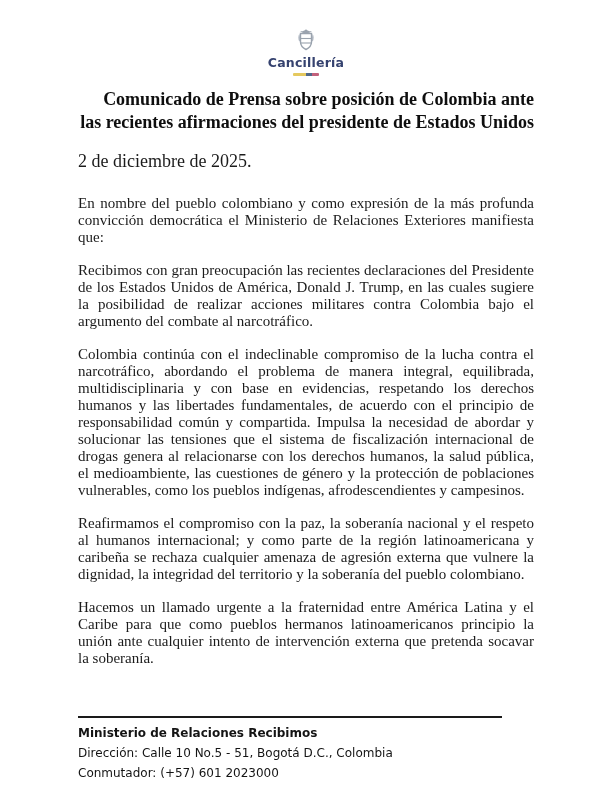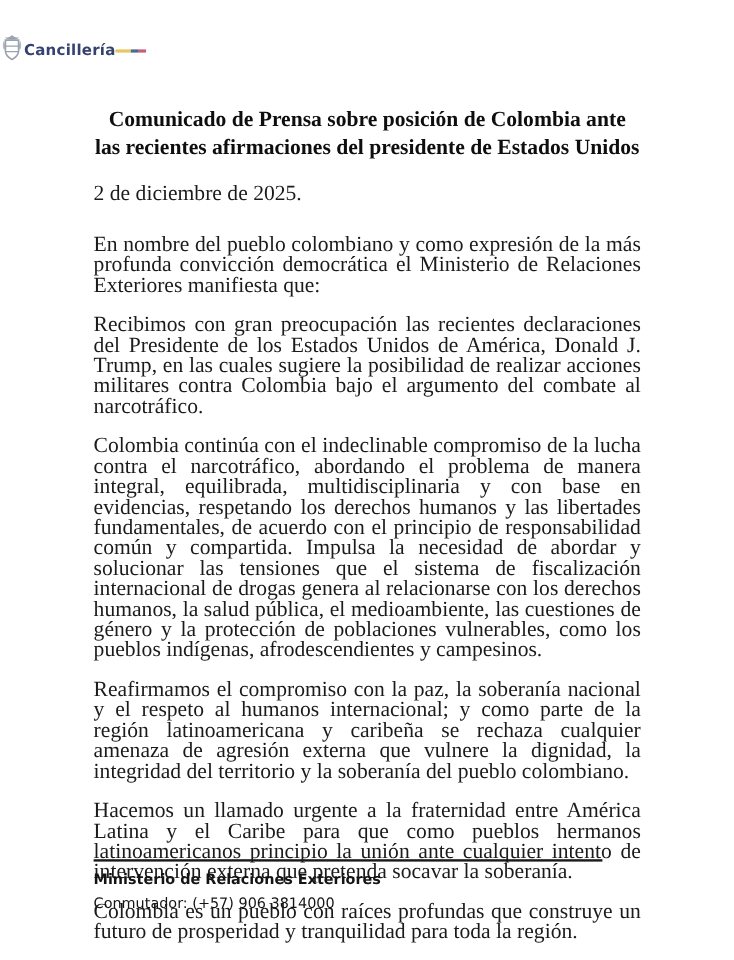--- a/index.html
+++ b/index.html
@@ -22,21 +22,21 @@
     overflow: hidden;
   }
 
   
   .logo {
     position: absolute;
     top: 28px;
     left: 0;
     width: 100%;
     display: flex;
-    flex-direction: row;
+    flex-direction: column;
     align-items: center;
   }
   .emblem { display: block; }
   .wordmark {
     font-family: "DejaVu Sans", sans-serif;
     font-weight: bold;
     font-size: 12.5px;
     letter-spacing: 0.2px;
     color: #35426f;
     margin-top: 1px;
@@ -59,30 +59,30 @@
     left: 78px;
     top: 88px;
     width: 456px;
   }
   .doc-title {
     margin: 0;
     font-size: 18px;
     line-height: 23px;
     font-weight: bold;
     color: #0e0e0e;
-    text-align: center;
+    text-align: right;
   }
   .doc-date {
     margin: 19px 0 25px 0;
     font-size: 18px;
     line-height: 17px;
   }
   .doc-p {
     margin: 0 0 16px 0;
-    font-size: 18px;
+    font-size: 15px;
     line-height: 17px;
     text-align: justify;
   }
 
   
   .footer {
     position: absolute;
     left: 78px;
     top: 716px;
     width: 456px;
@@ -127,22 +127,22 @@
   </header>
 
   <main class="content">
     <h1 class="doc-title">Comunicado de Prensa sobre posición de Colombia ante las recientes afirmaciones del presidente de Estados Unidos</h1>
     <p class="doc-date">2 de diciembre de 2025.</p>
     <p class="doc-p">En nombre del pueblo colombiano y como expresión de la más profunda convicción democrática el Ministerio de Relaciones Exteriores manifiesta que:</p>
     <p class="doc-p">Recibimos con gran preocupación las recientes declaraciones del Presidente de los Estados Unidos de América, Donald J. Trump, en las cuales sugiere la posibilidad de realizar acciones militares contra Colombia bajo el argumento del combate al narcotráfico.</p>
     <p class="doc-p">Colombia continúa con el indeclinable compromiso de la lucha contra el narcotráfico, abordando el problema de manera integral, equilibrada, multidisciplinaria y con base en evidencias, respetando los derechos humanos y las libertades fundamentales, de acuerdo con el principio de responsabilidad común y compartida. Impulsa la necesidad de abordar y solucionar las tensiones que el sistema de fiscalización internacional de drogas genera al relacionarse con los derechos humanos, la salud pública, el medioambiente, las cuestiones de género y la protección de poblaciones vulnerables, como los pueblos indígenas, afrodescendientes y campesinos.</p>
     <p class="doc-p">Reafirmamos el compromiso con la paz, la soberanía nacional y el respeto al humanos internacional; y como parte de la región latinoamericana y caribeña se rechaza cualquier amenaza de agresión externa que vulnere la dignidad, la integridad del territorio y la soberanía del pueblo colombiano.</p>
     <p class="doc-p">Hacemos un llamado urgente a la fraternidad entre América Latina y el Caribe para que como pueblos hermanos latinoamericanos principio la unión ante cualquier intento de intervención externa que pretenda socavar la soberanía.</p>
-    <p class="doc-p">Colombia es un pueblo con raíces profundas que construye un futuro de prosperidad y tranquilidad para toda la región.</p>
   </main>
 
   <footer class="footer">
     <div class="rule"></div>
-    <div class="org">Ministerio de Relaciones Exteriores</div>
-    <div class="phone">Conmutador: (+57) 906 3814000</div>
+    <div class="org">Ministerio de Relaciones Recibimos</div>
+    <div class="addr">Dirección: Calle 10 No.5 - 51, Bogotá D.C., Colombia</div>
+    <div class="phone">Conmutador: (+57) 601 2023000</div>
   </footer>
 
 </div>
 
 </body></html>

